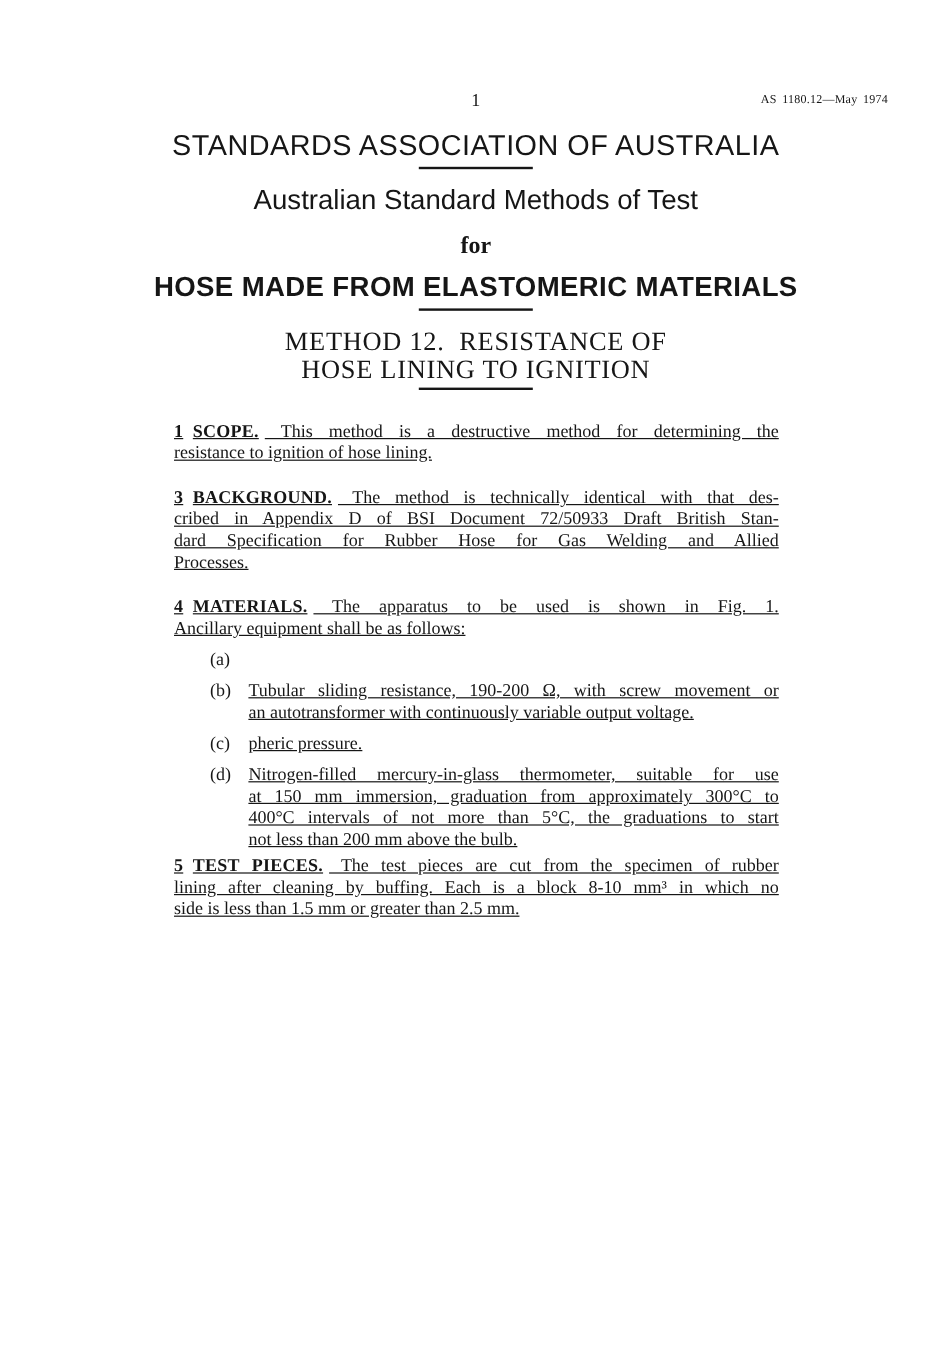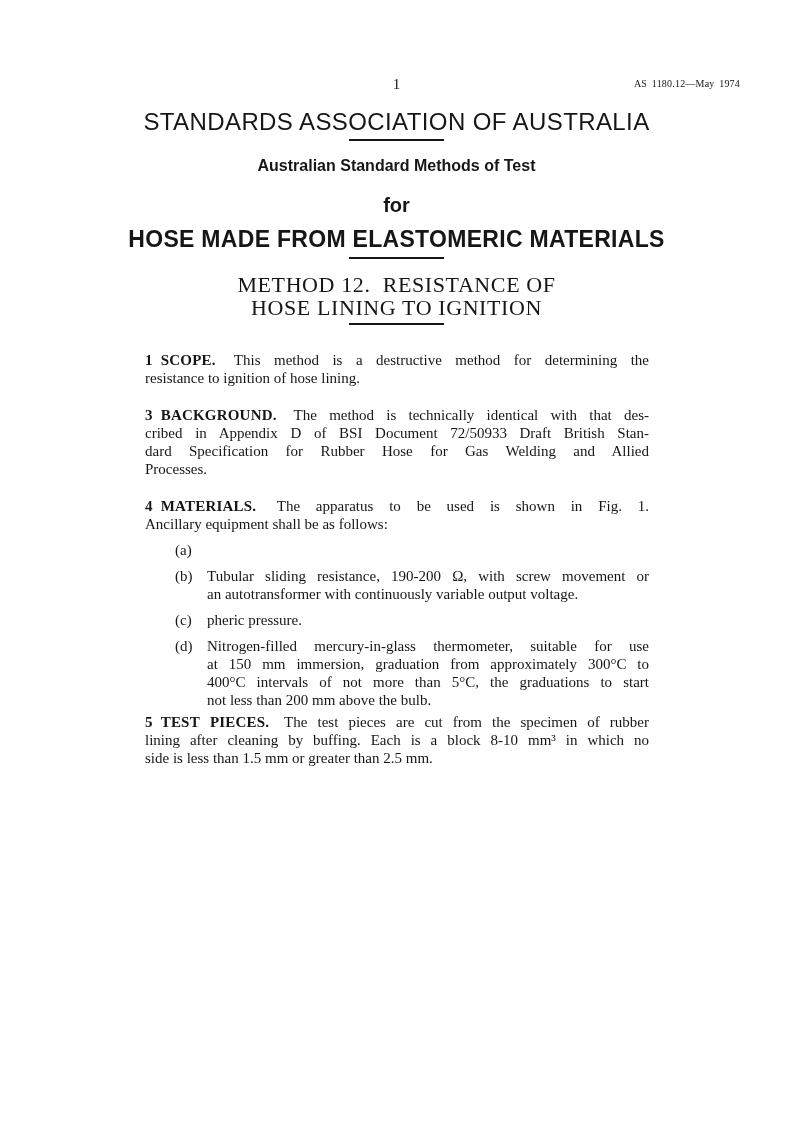--- a/index.html
+++ b/index.html
@@ -56,27 +56,27 @@
     letter-spacing: 0.4px;
   }
   .rule {
     width: 95px;
     height: 0;
     border-top: 2px solid #161616;
     margin: 5px auto 0 auto;
   }
   .series {
     font-family: "Liberation Sans", sans-serif;
-    font-size: 16px;
-    font-weight: bold;
+    font-size: 23px;
+    font-weight: normal;
     line-height: 24px;
     margin-top: 13px;
   }
   .forword {
-    font-family: Liberation Sans, sans-serif;
+    font-family: Liberation Serif, serif;
     font-size: 20px;
     font-weight: bold;
     line-height: 22px;
     margin-top: 16px;
   }
   .subject {
     font-family: "Liberation Sans", sans-serif;
     font-size: 23px;
     font-weight: bold;
     line-height: 25px;
@@ -100,20 +100,21 @@
     margin: 26px 144px 0 145px;
     width: 504px;
     font-family: "Liberation Serif", serif;
     font-size: 15px;
     line-height: 18px;
     text-align: left;
   }
   .line {
     text-align: justify;
     text-align-last: justify;
+    text-decoration: underline;
   }
   .line:last-child {
     text-align-last: left;
   }
   .para { margin: 0 0 19px 0; }
   .para.has-list { margin-bottom: 8px; }
   .runin {
     font-weight: bold;
     margin-right: 5px;
     letter-spacing: 0.2px;

